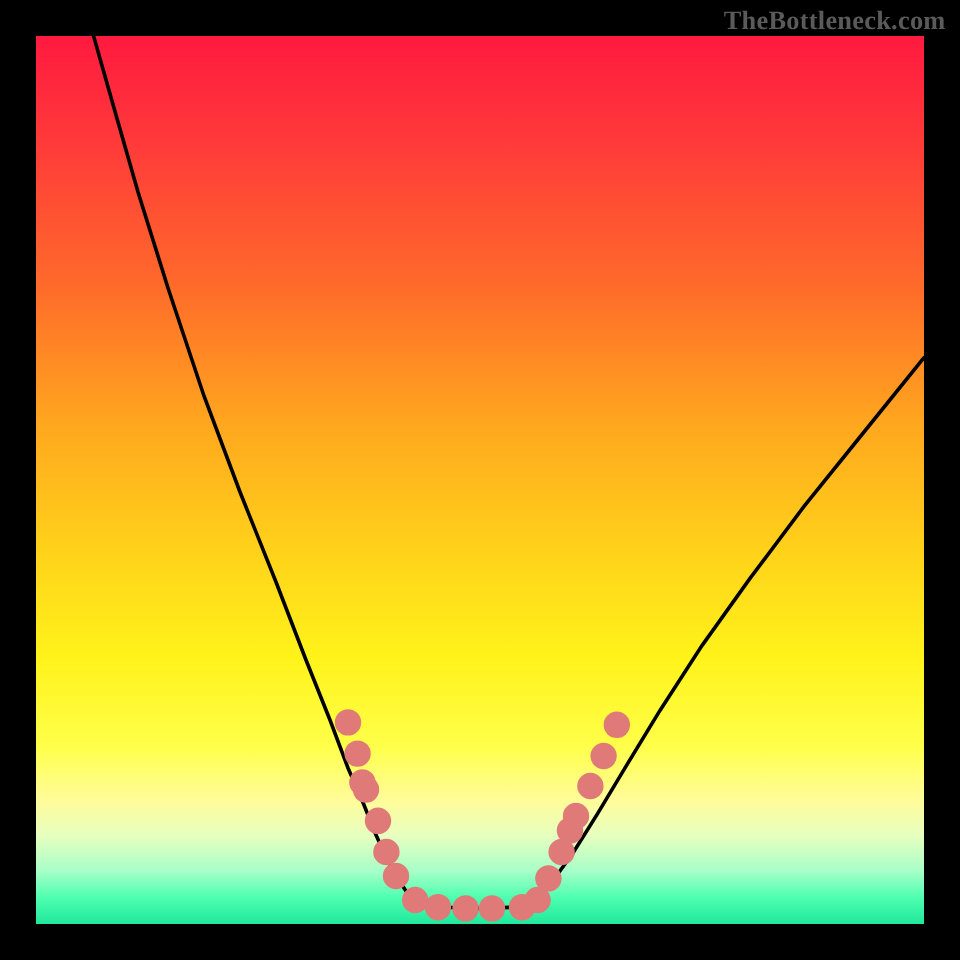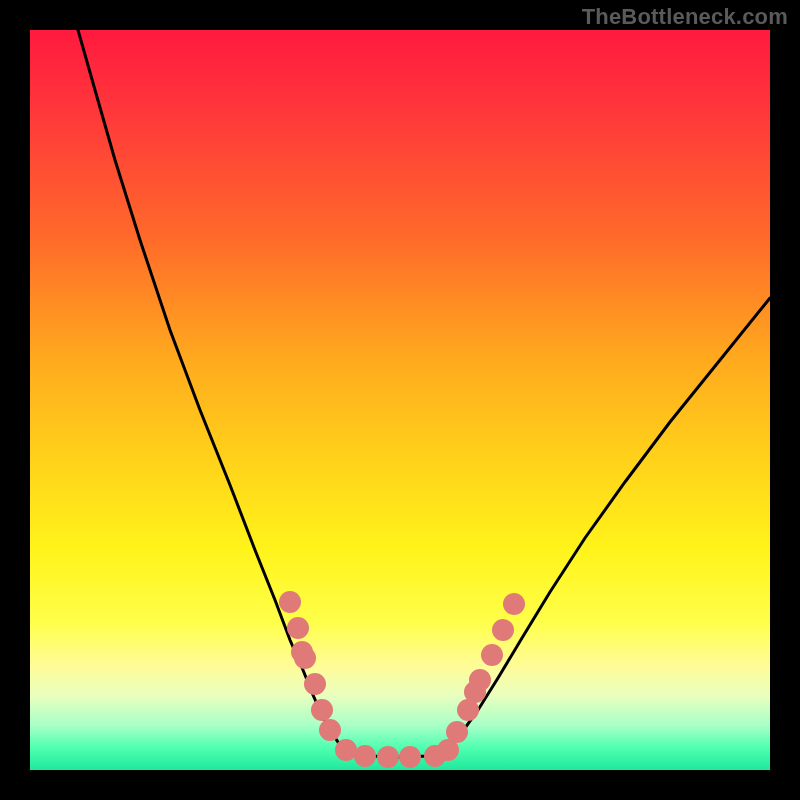--- a/index.html
+++ b/index.html
@@ -13,21 +13,21 @@
     width: 800px;
     height: 800px;
     background: #000;
     position: relative;
   }
   .watermark {
     position: absolute;
     top: 4px;
     right: 12px;
     color: #5a5a5a;
-    font-family: Liberation Sans, sans-serif;
+    font-family: Liberation Serif, serif;
     font-size: 22px;
     font-weight: 600;
     letter-spacing: 0.2px;
     z-index: 10;
   }
   .plot {
     position: absolute;
     left: 30px;
     top: 30px;
     width: 740px;

